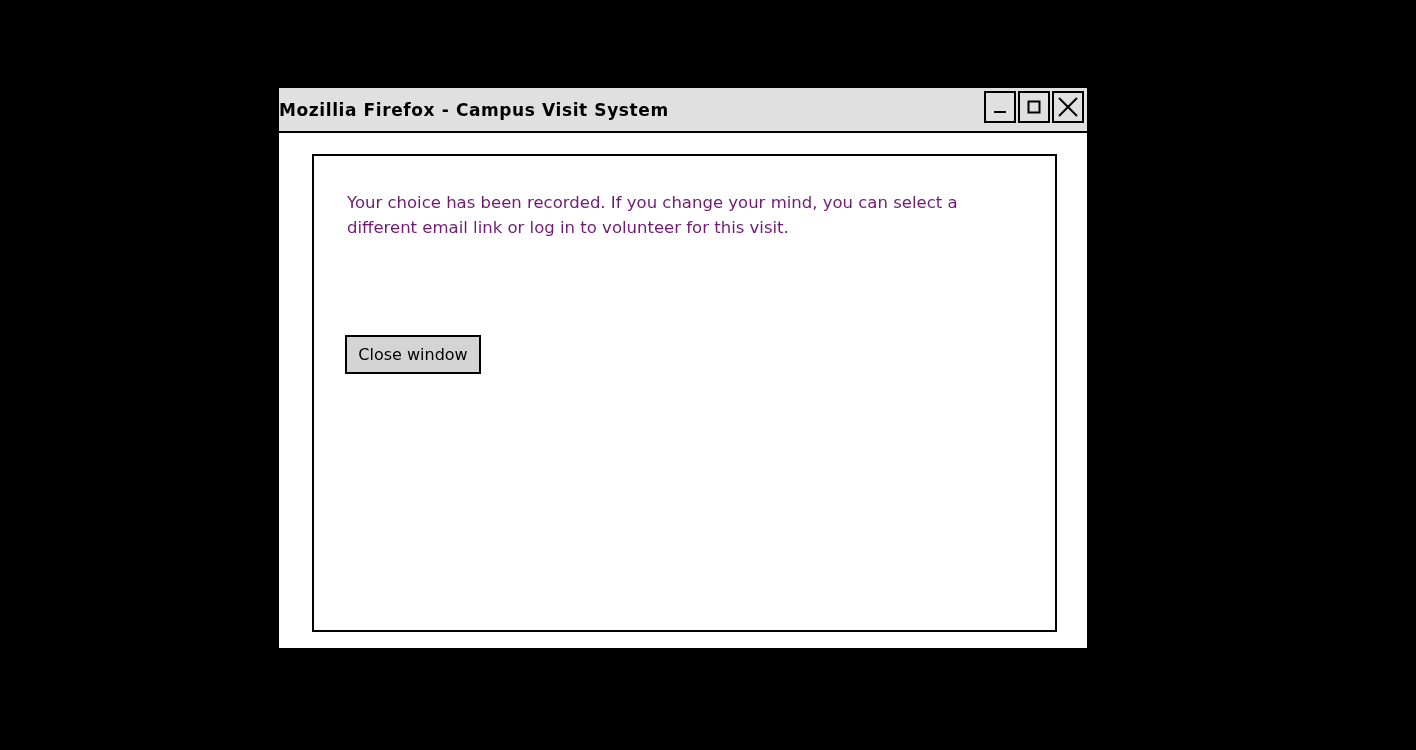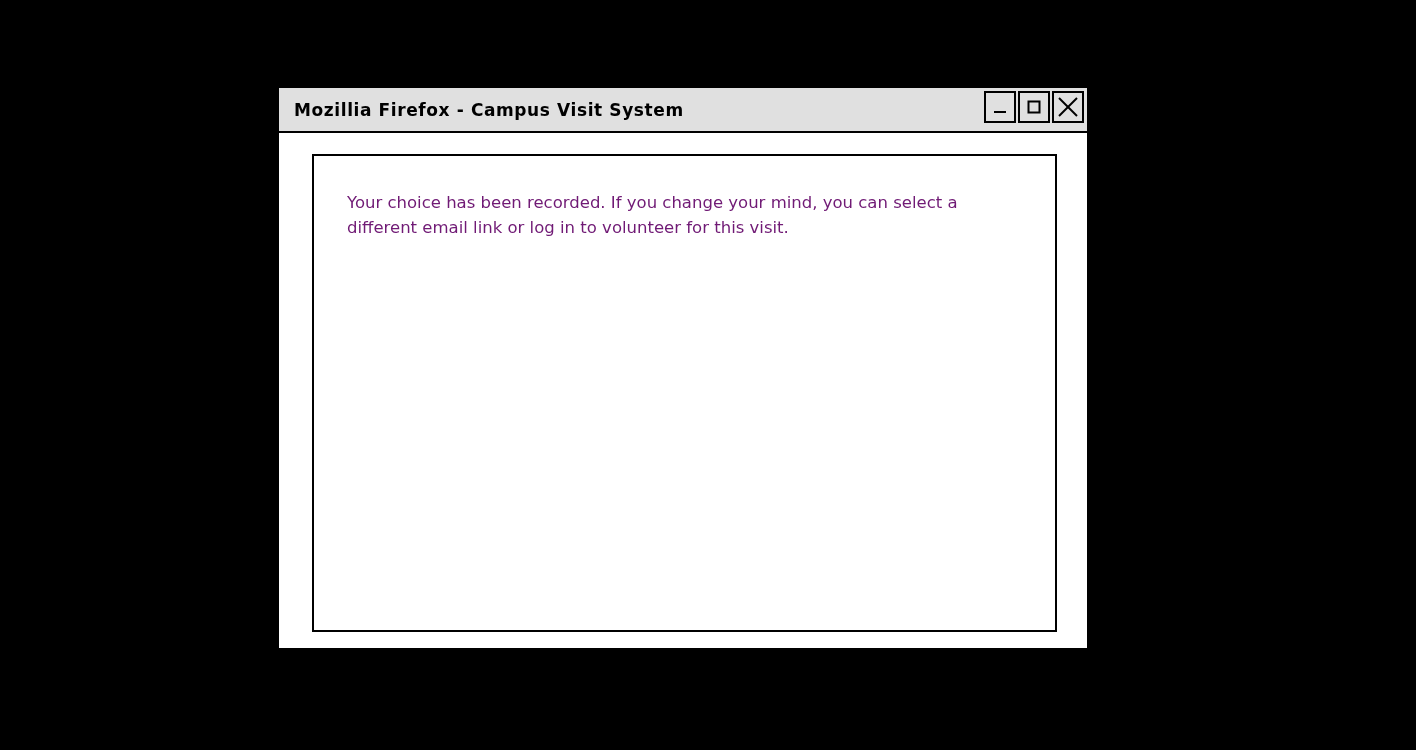--- a/index.html
+++ b/index.html
@@ -35,21 +35,20 @@
     border-bottom: 2px solid #000000;
     box-sizing: border-box;
     display: flex;
     align-items: center;
   }
   .title-text {
     font-size: 17px;
     font-weight: bold;
     letter-spacing: 0.6px;
     color: #000000;
-    margin-left: 15px;
     white-space: nowrap;
   }
   .window-controls {
     position: absolute;
     right: 3px;
     top: 3px;
     display: flex;
     gap: 2px;
   }
   .ctrl {
@@ -133,15 +132,16 @@
             <line x1="2" y1="2" x2="20" y2="20" stroke="#000000" stroke-width="2"></line>
             <line x1="20" y1="2" x2="2" y2="20" stroke="#000000" stroke-width="2"></line>
           </svg>
         </span>
       </div>
     </div>
   </div>
 
   <div class="content">
     <div class="message">Your choice has been recorded. If you change your mind, you can select a different email link or log in to volunteer for this visit.</div>
+    <button class="close-btn">Close window</button>
   </div>
 
 </div>
 
 </body></html>

